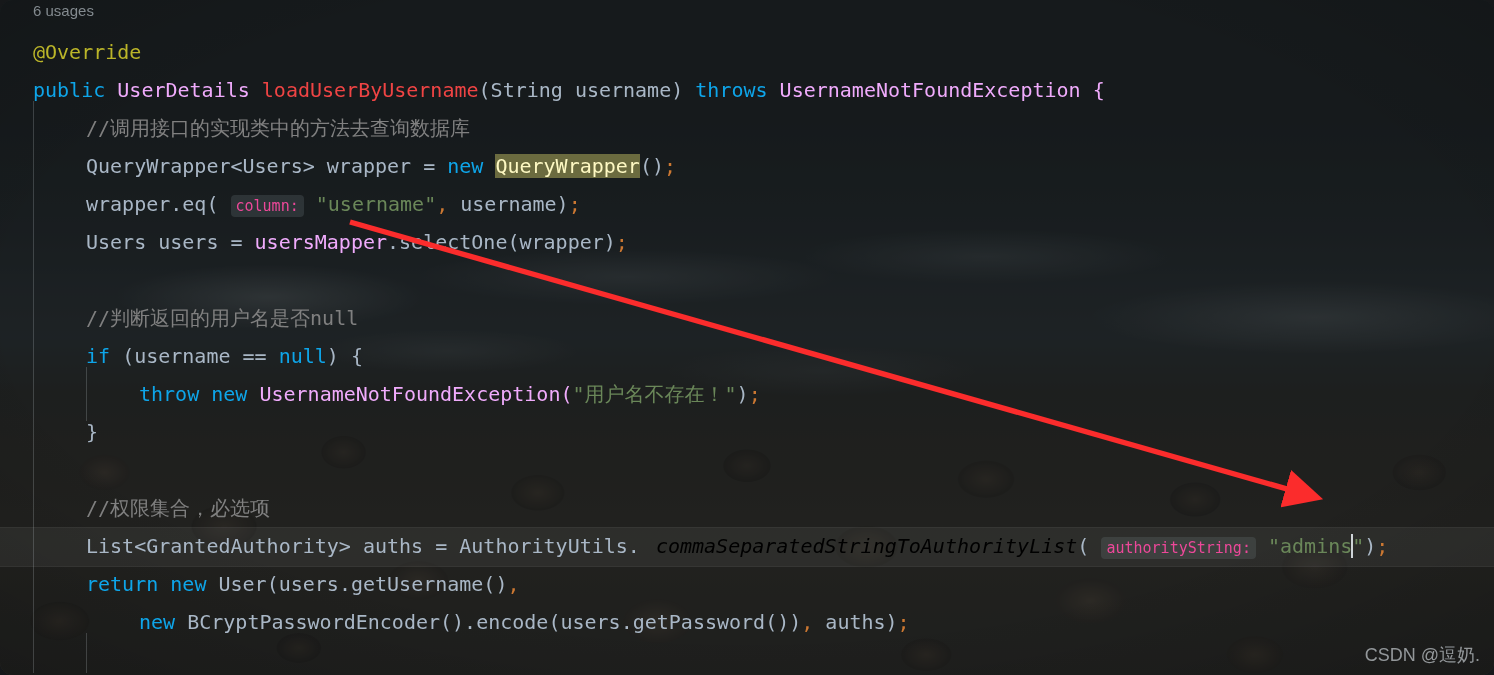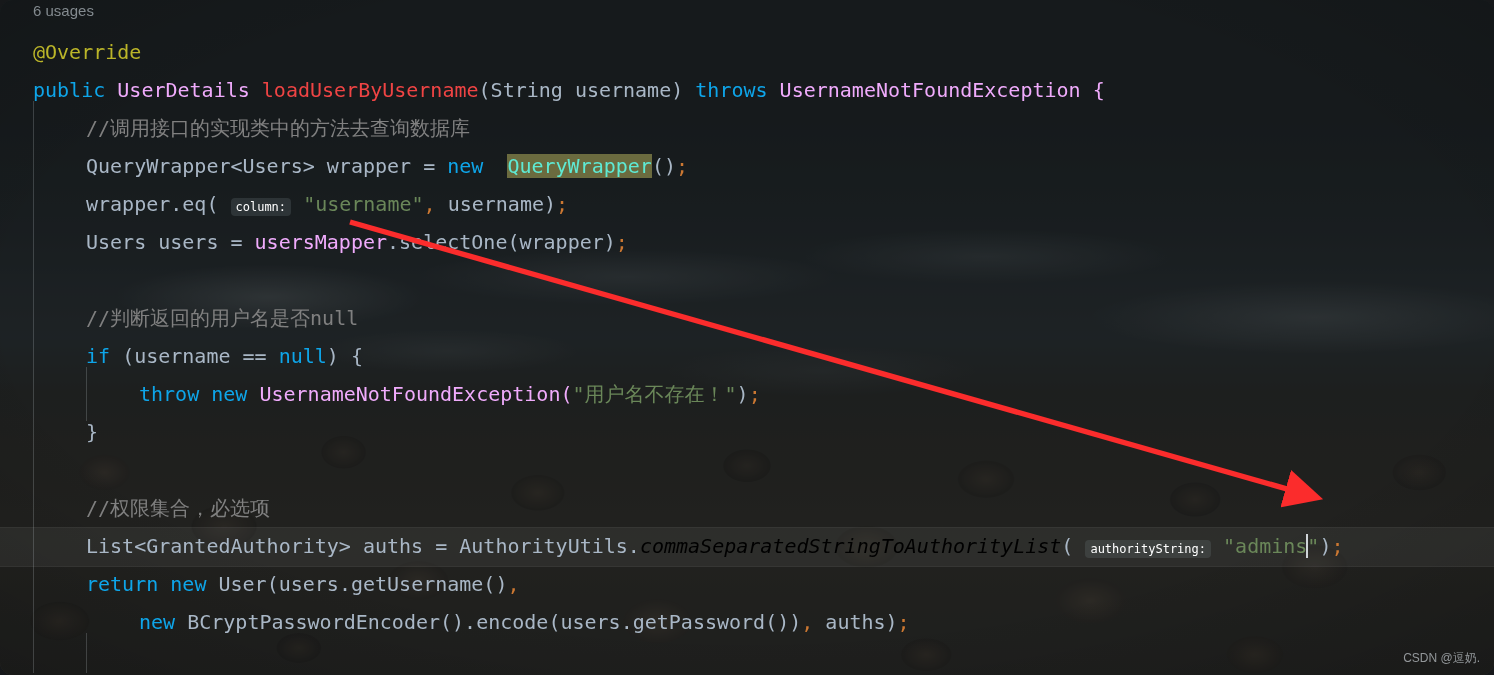--- a/index.html
+++ b/index.html
@@ -91,40 +91,40 @@
   
   .kw   {color:#0ea5e9;}
   .anno {color:#bbb529;}
   .cls  {color:#f0abfc;}
   .mth  {color:#ef4444;}
   .ident{color:#a9b7c6;}
   .fld  {color:#f0abfc;margin-top:47px;}
   .str  {color:#6a8759;}
   .semi {color:#cc7832;}
   .cmt  {color:#808080;}
-  .stat {font-style:italic;}
+  .stat {font-style:italic;margin-left:16px;}
   .hintchip{
-    color:#ffffff;font-size:12px;
+    color:#ec4899;font-size:15px;
     background:rgba(110,120,125,.26);
     border-radius:4px;padding:2px 5px;text-align:center;
   }
-  .occurrence{background:#6b6b3f;color:#5eead4;margin-left:12px;}
+  .occurrence{background:#6b6b3f;color:#fef9c3;}
   .caret{
     display:inline-block;width:2px;height:24px;vertical-align:-5px;
     background:#cfd4d8;margin:0 -1px;
   }
 
   
   #annotation-arrow{position:absolute;left:0;top:0;width:1494px;height:675px;pointer-events:none;}
 
   
   #watermark{
     position:absolute;right:14px;bottom:8px;
     font-family:"Liberation Sans","DejaVu Sans",sans-serif;
-    font-size:12px;color:#a8adb1;opacity:.85;white-space:pre;
+    font-size:18px;color:#a8adb1;opacity:.85;white-space:pre;
   }
 </style>
 </head>
 <body>
 
 <div id="editor">
 
   <div id="bg-photo"></div>
   <div id="bg-scrim"></div>
   <div id="bg-vignette"></div>

